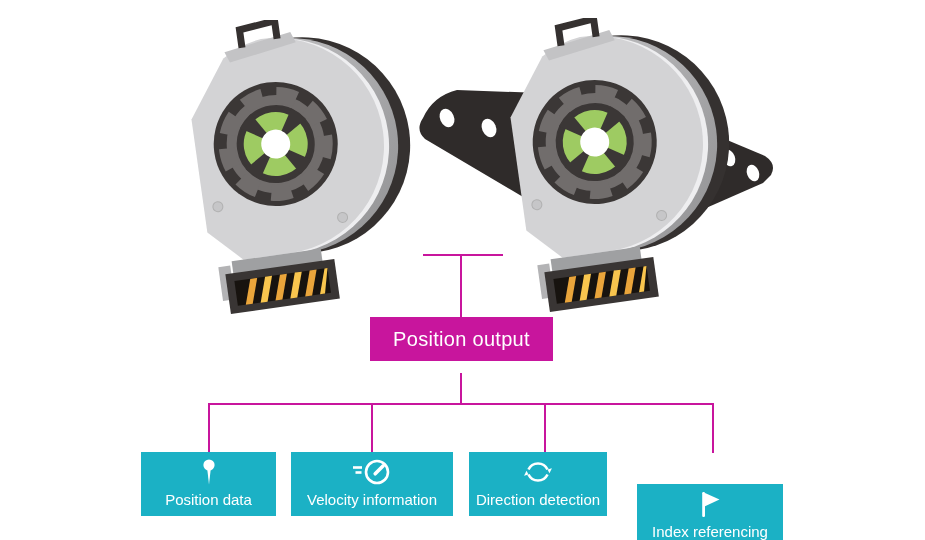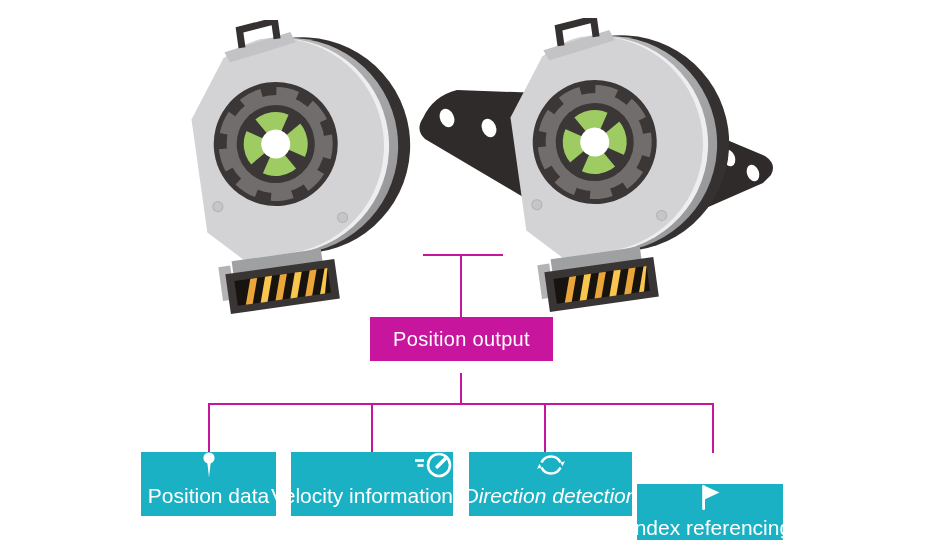--- a/index.html
+++ b/index.html
@@ -15,21 +15,21 @@
     position:absolute;left:370px;top:317px;width:183px;height:44px;
     background:var(--magenta,#c8159d);display:flex;align-items:center;justify-content:center;
   }
   .root-box .label{color:var(--label-text,#fff);font-size:20px;letter-spacing:.3px;}
   .child{
     position:absolute;top:452px;height:64px;background:var(--teal,#1bb1c5);
     display:flex;flex-direction:column;align-items:center;justify-content:flex-end;
     box-sizing:border-box;padding-bottom:8px;
   }
   .child .icon{margin-bottom:5px;flex:0 0 auto;}
-  .child .label{color:var(--label-text,#fff);font-size:21px;white-space:nowrap;}
+  .child .label{color:var(--label-text,#fff);font-size:15px;white-space:nowrap;}
 </style>
 </head>
 <body>
 
 <div class="canvas">
 
   <svg class="enc enc-left" viewBox="0 0 245 300">
     <defs>
       <linearGradient id="sideGrad" x1="0" y1="0" x2="1" y2="1">
         <stop offset="0" stop-color="#c9c9cb"></stop>
@@ -109,31 +109,31 @@
   </div>
 
   <div class="child" style="left:141px;width:135px;">
     <svg class="icon" width="14" height="27" viewBox="0 0 14 27">
       <circle cx="7" cy="6" r="5.6" fill="#fff"></circle>
       <path d="M5.3 10.5 L8.7 10.5 L7 25.5 Z" fill="#fff"></path>
     </svg>
     <span class="label">Position data</span>
   </div>
 
-  <div class="child" style="left:291px;width:162px;align-items:flex-end;">
+  <div class="child" style="left:291px;width:162px;">
     <svg class="icon" width="38" height="28" viewBox="0 0 38 28">
       <circle cx="24" cy="14" r="11" fill="none" stroke="#fff" stroke-width="2.6"></circle>
       <line x1="22.2" y1="15.8" x2="30.2" y2="7.8" stroke="#fff" stroke-width="3.6" stroke-linecap="round"></line>
       <rect x="0" y="8.2" width="9" height="2.6" fill="#fff"></rect>
       <rect x="2.5" y="13.2" width="6" height="2.6" fill="#fff"></rect>
     </svg>
     <span class="label">Velocity information</span>
   </div>
 
-  <div class="child" style="left:469px;width:163px;font-style:italic;">
+  <div class="child" style="left:469px;width:138px;">
     <svg class="icon" width="32" height="28" viewBox="0 0 32 28">
       <path d="M6.5 11.5 A10.5 10.5 0 0 1 25.5 11.5" fill="none" stroke="#fff" stroke-width="2.6"></path>
       <path d="M25.5 11.5 l4.4 -1.2 l-2.4 5 Z" fill="#fff"></path>
       <path d="M25.5 16.5 A10.5 10.5 0 0 1 6.5 16.5" fill="none" stroke="#fff" stroke-width="2.6"></path>
       <path d="M6.5 16.5 l-4.4 1.2 l2.4 -5 Z" fill="#fff"></path>
     </svg>
     <span class="label">Direction detection</span>
   </div>
 
   <div class="child" style="left:637px;width:146px;margin-top:32px;">

